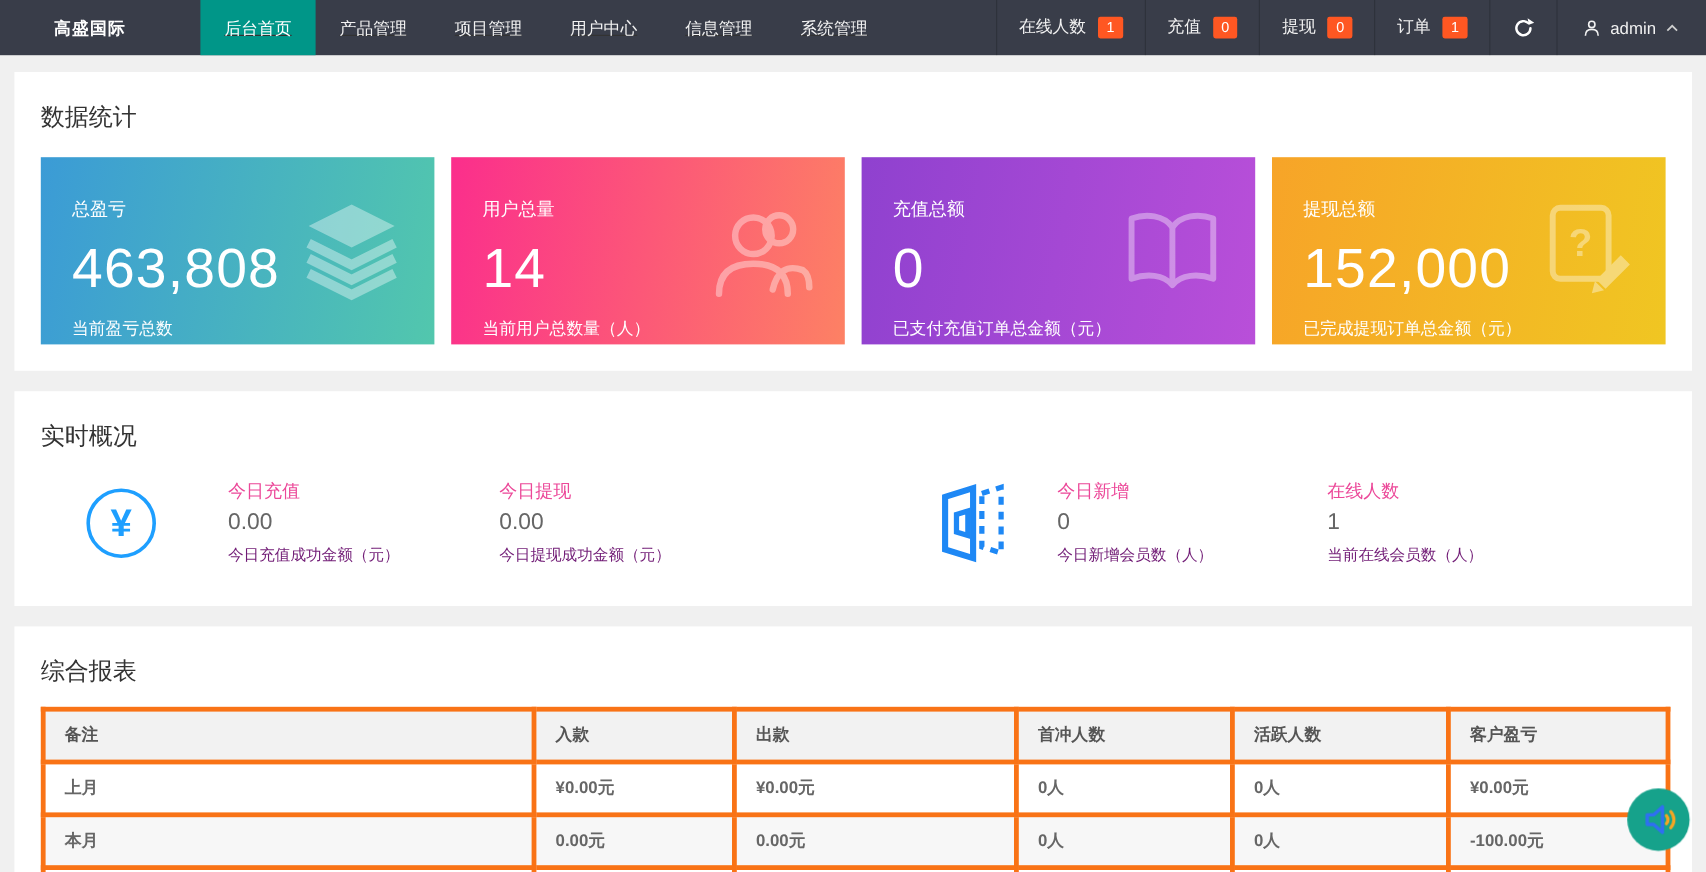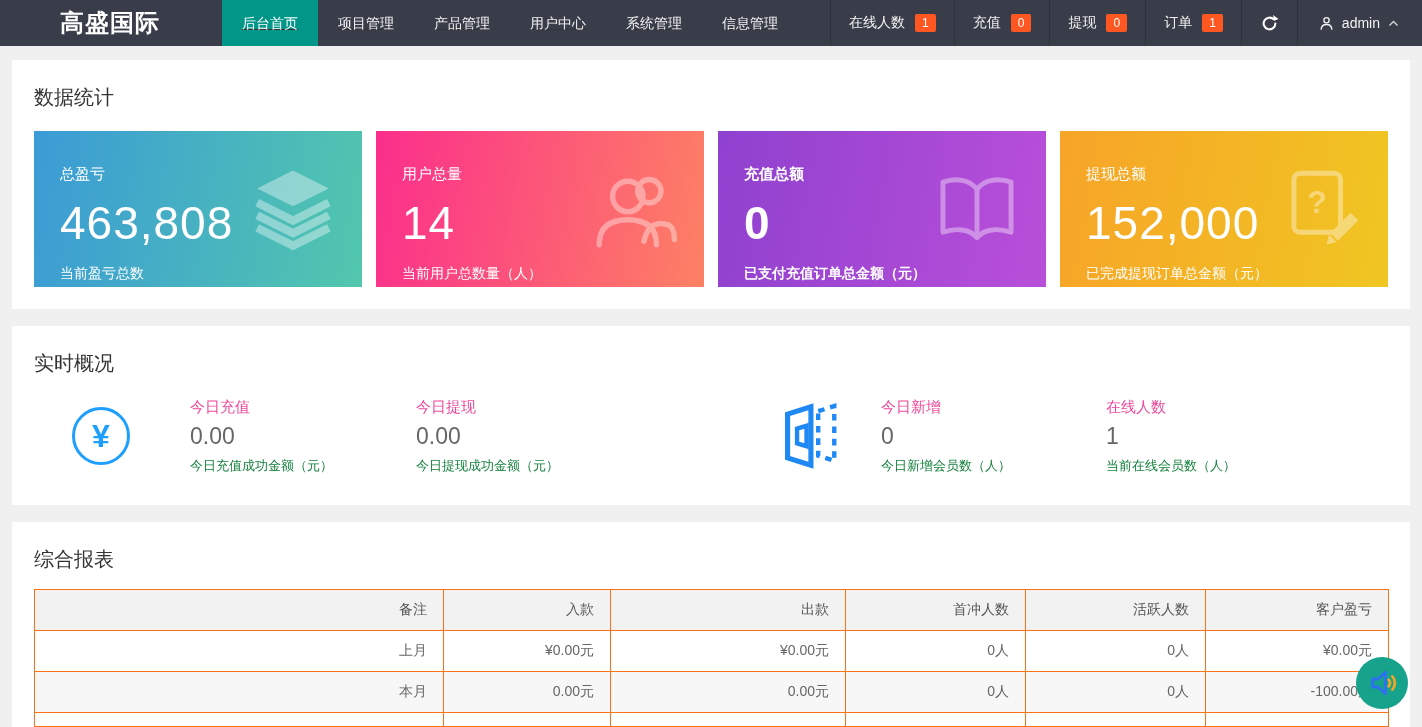--- a/index.html
+++ b/index.html
@@ -4,21 +4,21 @@
 <style>
   * { box-sizing: border-box; margin: 0; padding: 0; }
   html,body { width:1422px; height:727px; overflow:hidden; }
   body {
     font-family: "Liberation Sans", "DejaVu Sans", sans-serif;
     background:#f0f0f0;
     color:#333;
   }
   
   .navbar { height:46px; background:var(--navbar-bg,#393D49); display:flex; align-items:stretch; }
-  .brand { line-height:46px; padding:0 62px 0 60px; font-size:24px; font-weight:bold; color:#fff; letter-spacing:1px; white-space:nowrap; }
+  .brand { line-height:46px; padding:0 62px 0 45px; font-size:14px; font-weight:bold; color:#fff; letter-spacing:1px; white-space:nowrap; }
   .menu { display:flex;text-decoration:underline; }
   .menu-item { line-height:46px; padding:0 20px; font-size:14px; color:#f2f2f2; cursor:pointer; white-space:nowrap; }
   .menu-item.active { background:var(--accent,#009688); color:#fff; }
   .nav-right { margin-left:auto; display:flex; align-items:stretch; }
   .nav-stat, .nav-refresh, .nav-user {
     display:flex; align-items:center; border-left:1px solid rgba(0,0,0,0.18);
     font-size:14px; color:#f2f2f2; cursor:pointer; white-space:nowrap;
   }
   .nav-stat { padding:0 18px; }
   .badge { margin-left:10px; background:var(--badge,#FF5722); color:#fff; font-size:12px; line-height:16px; padding:1px 7px; border-radius:2px; }
@@ -36,46 +36,46 @@
   .card-desc { font-size:14px; margin-top:15px; }
   .card-icon { position:absolute; right:26px; top:50%; transform:translateY(-50%); opacity:0.38; line-height:0; }
   
   .rt-row { display:flex; align-items:center; padding:6px 0 30px; }
   .rt-iconwrap { width:178px; display:flex; justify-content:center; }
   .rt-iconwrap2 { width:108px; display:flex; justify-content:flex-start; }
   .yen-circle { width:58px; height:58px; border:3px solid var(--blue,#1E9FFF); border-radius:50%; display:flex; align-items:center; justify-content:center; font-size:32px; font-weight:bold; color:var(--blue,#1E9FFF); }
   .rt-item { padding-right:10px; }
   .rt-1 { width:226px; } .rt-2 { width:357px; } .rt-3 { width:225px; } .rt-4 { flex:1; }
   .rt-label { font-size:15px; color:#ec4899; }
-  .rt-value { font-size:23px; color:#666; margin-top:6px; }
-  .rt-desc  { font-size:13px; color:#15803d; margin-top:7px; }
+  .rt-value { font-size:19px; color:#666; margin-top:6px; }
+  .rt-desc  { font-size:13px; color:#701a75; margin-top:7px; }
   
   .report-table { border-collapse:collapse; width:1354px; margin:2px 22px 0; font-size:14px; color:#666; table-layout:fixed; }
-  .report-table th, .report-table td { border:1px solid #f97316; padding:11px 16px; text-align:right; font-weight:normal; }
+  .report-table th, .report-table td { border:4px solid #f97316; padding:11px 16px; text-align:left; font-weight:bold; }
   .report-table th { background:#f2f2f2; color:#555; }
   .report-table tbody tr:nth-child(even) td { background:#f7f7f7; }
   .report-table tr.partial td { height:14px; padding:4px 16px; }
   
   .fab { position:fixed; right:14px; bottom:18px; width:52px; height:52px; border-radius:50%;
          background:var(--fab,#16a28b); border:none; display:flex; align-items:center; justify-content:center; cursor:pointer; }
   svg { display:block; }
 </style>
 </head>
 <body style="background: rgb(240, 240, 240);">
 
 <header class="navbar">
   <div class="brand">高盛国际</div>
 
   <nav class="menu">
     <div class="menu-item active">后台首页</div>
+    <div class="menu-item">产品管理</div>
     <div class="menu-item">项目管理</div>
-    <div class="menu-item">产品管理</div>
     <div class="menu-item">用户中心</div>
+    <div class="menu-item">信息管理</div>
     <div class="menu-item">系统管理</div>
-    <div class="menu-item">信息管理</div>
   </nav>
 
   <div class="nav-right">
     <div class="nav-stat">
       <span>在线人数</span>
       <span class="badge">1</span>
     </div>
     <div class="nav-stat">
       <span>充值</span>
       <span class="badge">0</span>
@@ -140,21 +140,21 @@
         <span class="card-icon">
           <svg width="86" height="86" viewBox="0 0 96 96" fill="none" stroke="#fff" stroke-width="6" stroke-linecap="round">
             <circle cx="64" cy="28" r="13"></circle>
             <path d="M58 84 Q64 58 86 66 Q92 70 92 82"></path>
             <circle cx="40" cy="34" r="17"></circle>
             <path d="M8 88 Q8 60 40 60 Q72 60 72 88"></path>
           </svg>
         </span>
       </div>
 
-      <div class="stat-card" style="background: linear-gradient(100deg, rgb(143, 65, 207), rgb(185, 79, 217)); font-weight: bold;">
+      <div class="stat-card" style="background: linear-gradient(100deg, rgb(143, 65, 207), rgb(185, 79, 217));">
         <div class="card-title">充值总额</div>
         <div class="card-value">0</div>
         <div class="card-desc">已支付充值订单总金额（元）</div>
         <span class="card-icon">
           <svg width="86" height="86" viewBox="0 0 96 96" fill="none" stroke="#fff" stroke-width="5.5" stroke-linejoin="round">
             <path d="M48 26 C40 15 24 13 10 18 L10 74 C24 69 40 70 48 80 C56 70 72 69 86 74 L86 18 C72 13 56 15 48 26 Z"></path>
             <path d="M48 26 L48 80"></path>
           </svg>
         </span>
       </div>

